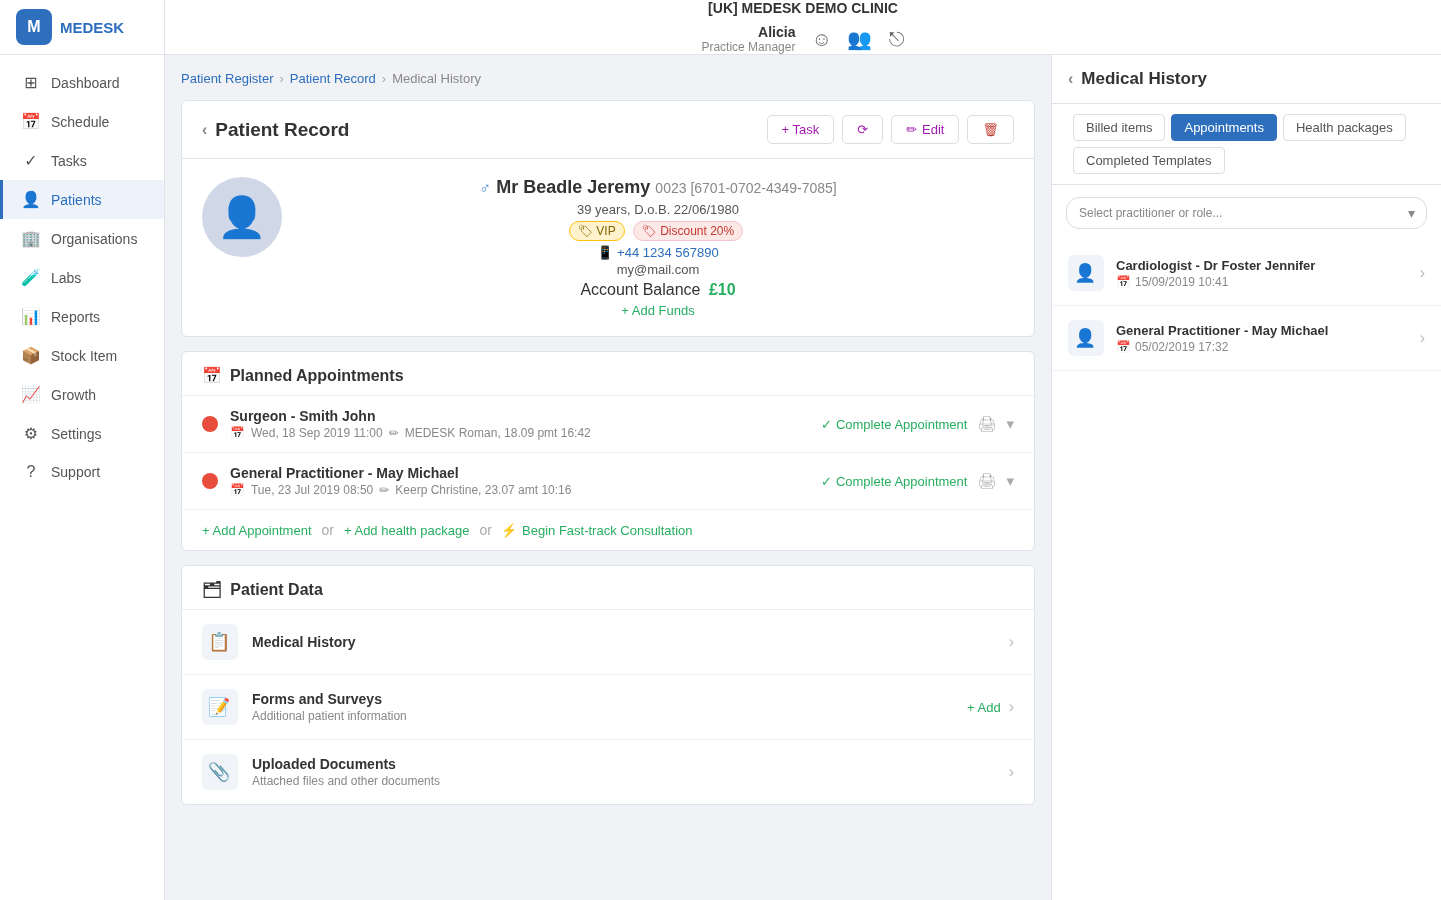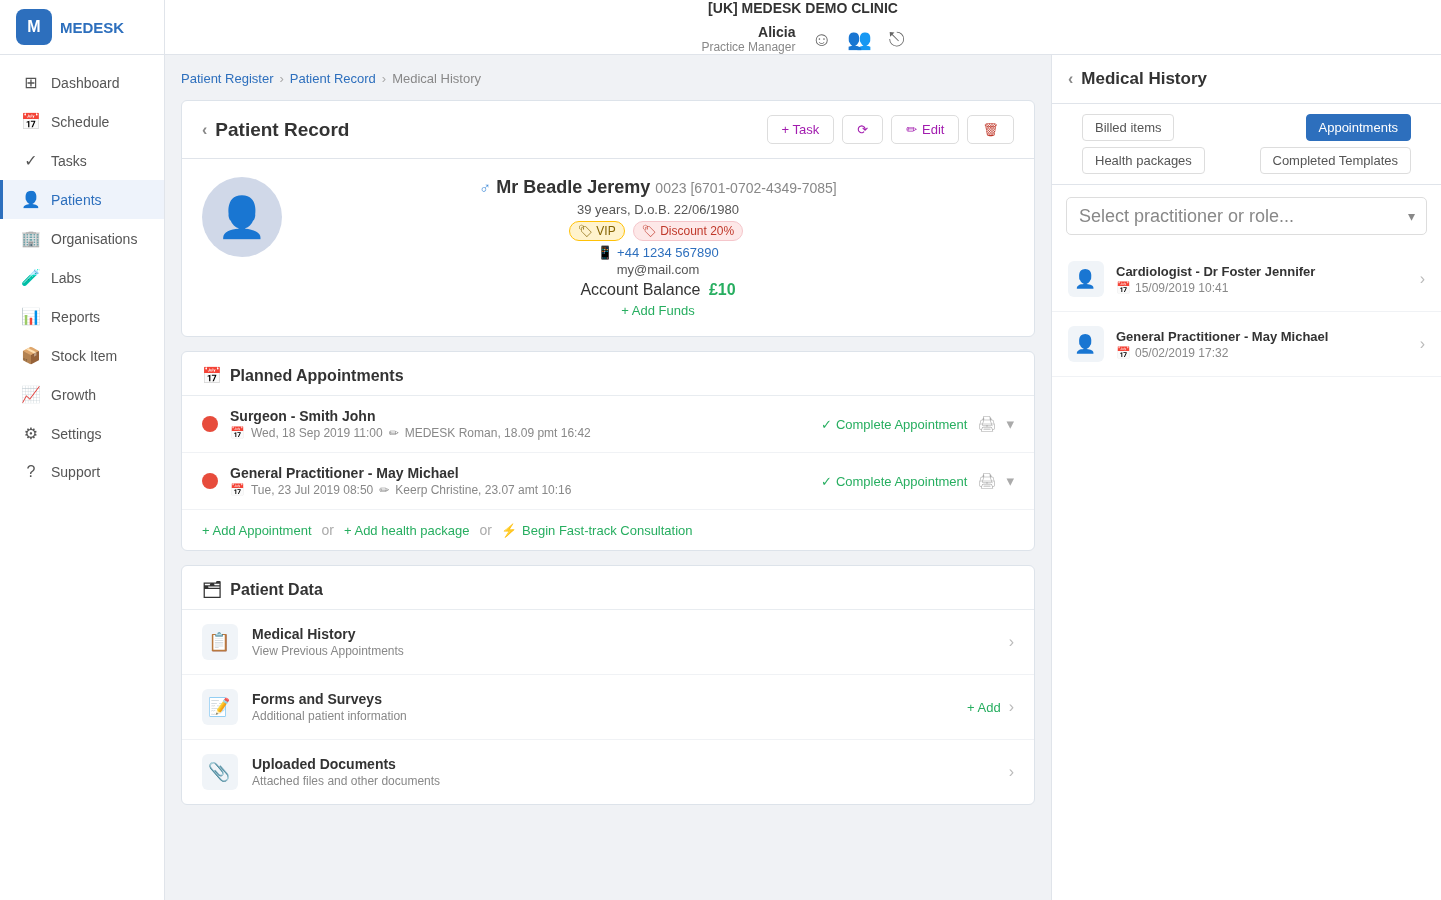--- a/index.html
+++ b/index.html
@@ -143,28 +143,28 @@
     
     #right-panel {
       width: 390px; background: #fff; border-left: 1px solid #e0e4ea;
       display: flex; flex-direction: column; flex-shrink: 0; overflow-y: auto;
     }
     .right-panel-header {
       display: flex; align-items: center; gap: 8px;
       padding: 14px 16px; border-bottom: 1px solid #e0e4ea;
       font-size: 17px; font-weight: 600;
     }
-    .tabs-row { display: flex; flex-wrap: wrap; gap: 6px; padding: 10px 30px; border-bottom: 1px solid #e0e4ea; justify-content: space-between; }
+    .tabs-row { display: flex; flex-wrap: wrap; gap: 6px; padding: 10px 21px; border-bottom: 1px solid #e0e4ea; }
     .tab-btn {
       padding: 5px 12px; border-radius: 4px; font-size: 13px; cursor: pointer;
       border: 1px solid #ddd; background: #fff; color: #555;
     }
     .tab-btn.active { background: #2d6fbd; color: #fff; border-color: #2d6fbd; }
     .practitioner-select-wrap { position: relative; margin: 12px 14px; }
-    .practitioner-select-wrap select { width: 100%; padding: 8px 12px; border: 1px solid #ddd; border-radius: 5px; font-size: 18px; color: #888; background: #fff; appearance: none; }
+    .practitioner-select-wrap select { width: 100%; padding: 8px 12px; border: 1px solid #ddd; border-radius: 13px; font-size: 12px; color: #888; background: #fff; appearance: none; }
     .practitioner-select-wrap::after { content: '▾'; position: absolute; right: 12px; top: 50%; transform: translateY(-50%); color: #888; pointer-events: none; }
 
     .appointment-history-item {
       display: flex; align-items: center; padding: 14px 16px;
       border-bottom: 1px solid #f0f2f5; gap: 12px; cursor: pointer;
     }
     .ah-icon { width: 36px; height: 36px; background: #f0f4f8; border-radius: 6px; display: flex; align-items: center; justify-content: center; font-size: 18px; color: #666; flex-shrink: 0; }
     .ah-info { flex: 1; }
     .ah-title { font-weight: 600; font-size: 13px; }
     .ah-date { font-size: 12px; color: #888; margin-top: 2px; display: flex; align-items: center; gap: 4px; }
@@ -356,21 +356,20 @@
       <div class="section-block">
         <div class="section-header">
           <span>🗂</span>
           <span>Patient Data</span>
         </div>
 
         <div class="patient-data-row">
           <div class="pd-icon">📋</div>
           <div class="pd-info">
             <div class="pd-title">Medical History</div>
-            <div class="pd-sub">View Previous Appointments</div>
           </div>
           <div class="pd-actions">
             <span class="pd-arrow">›</span>
           </div>
         </div>
 
         <div class="patient-data-row">
           <div class="pd-icon">📝</div>
           <div class="pd-info">
             <div class="pd-title">Forms and Surveys</div>

